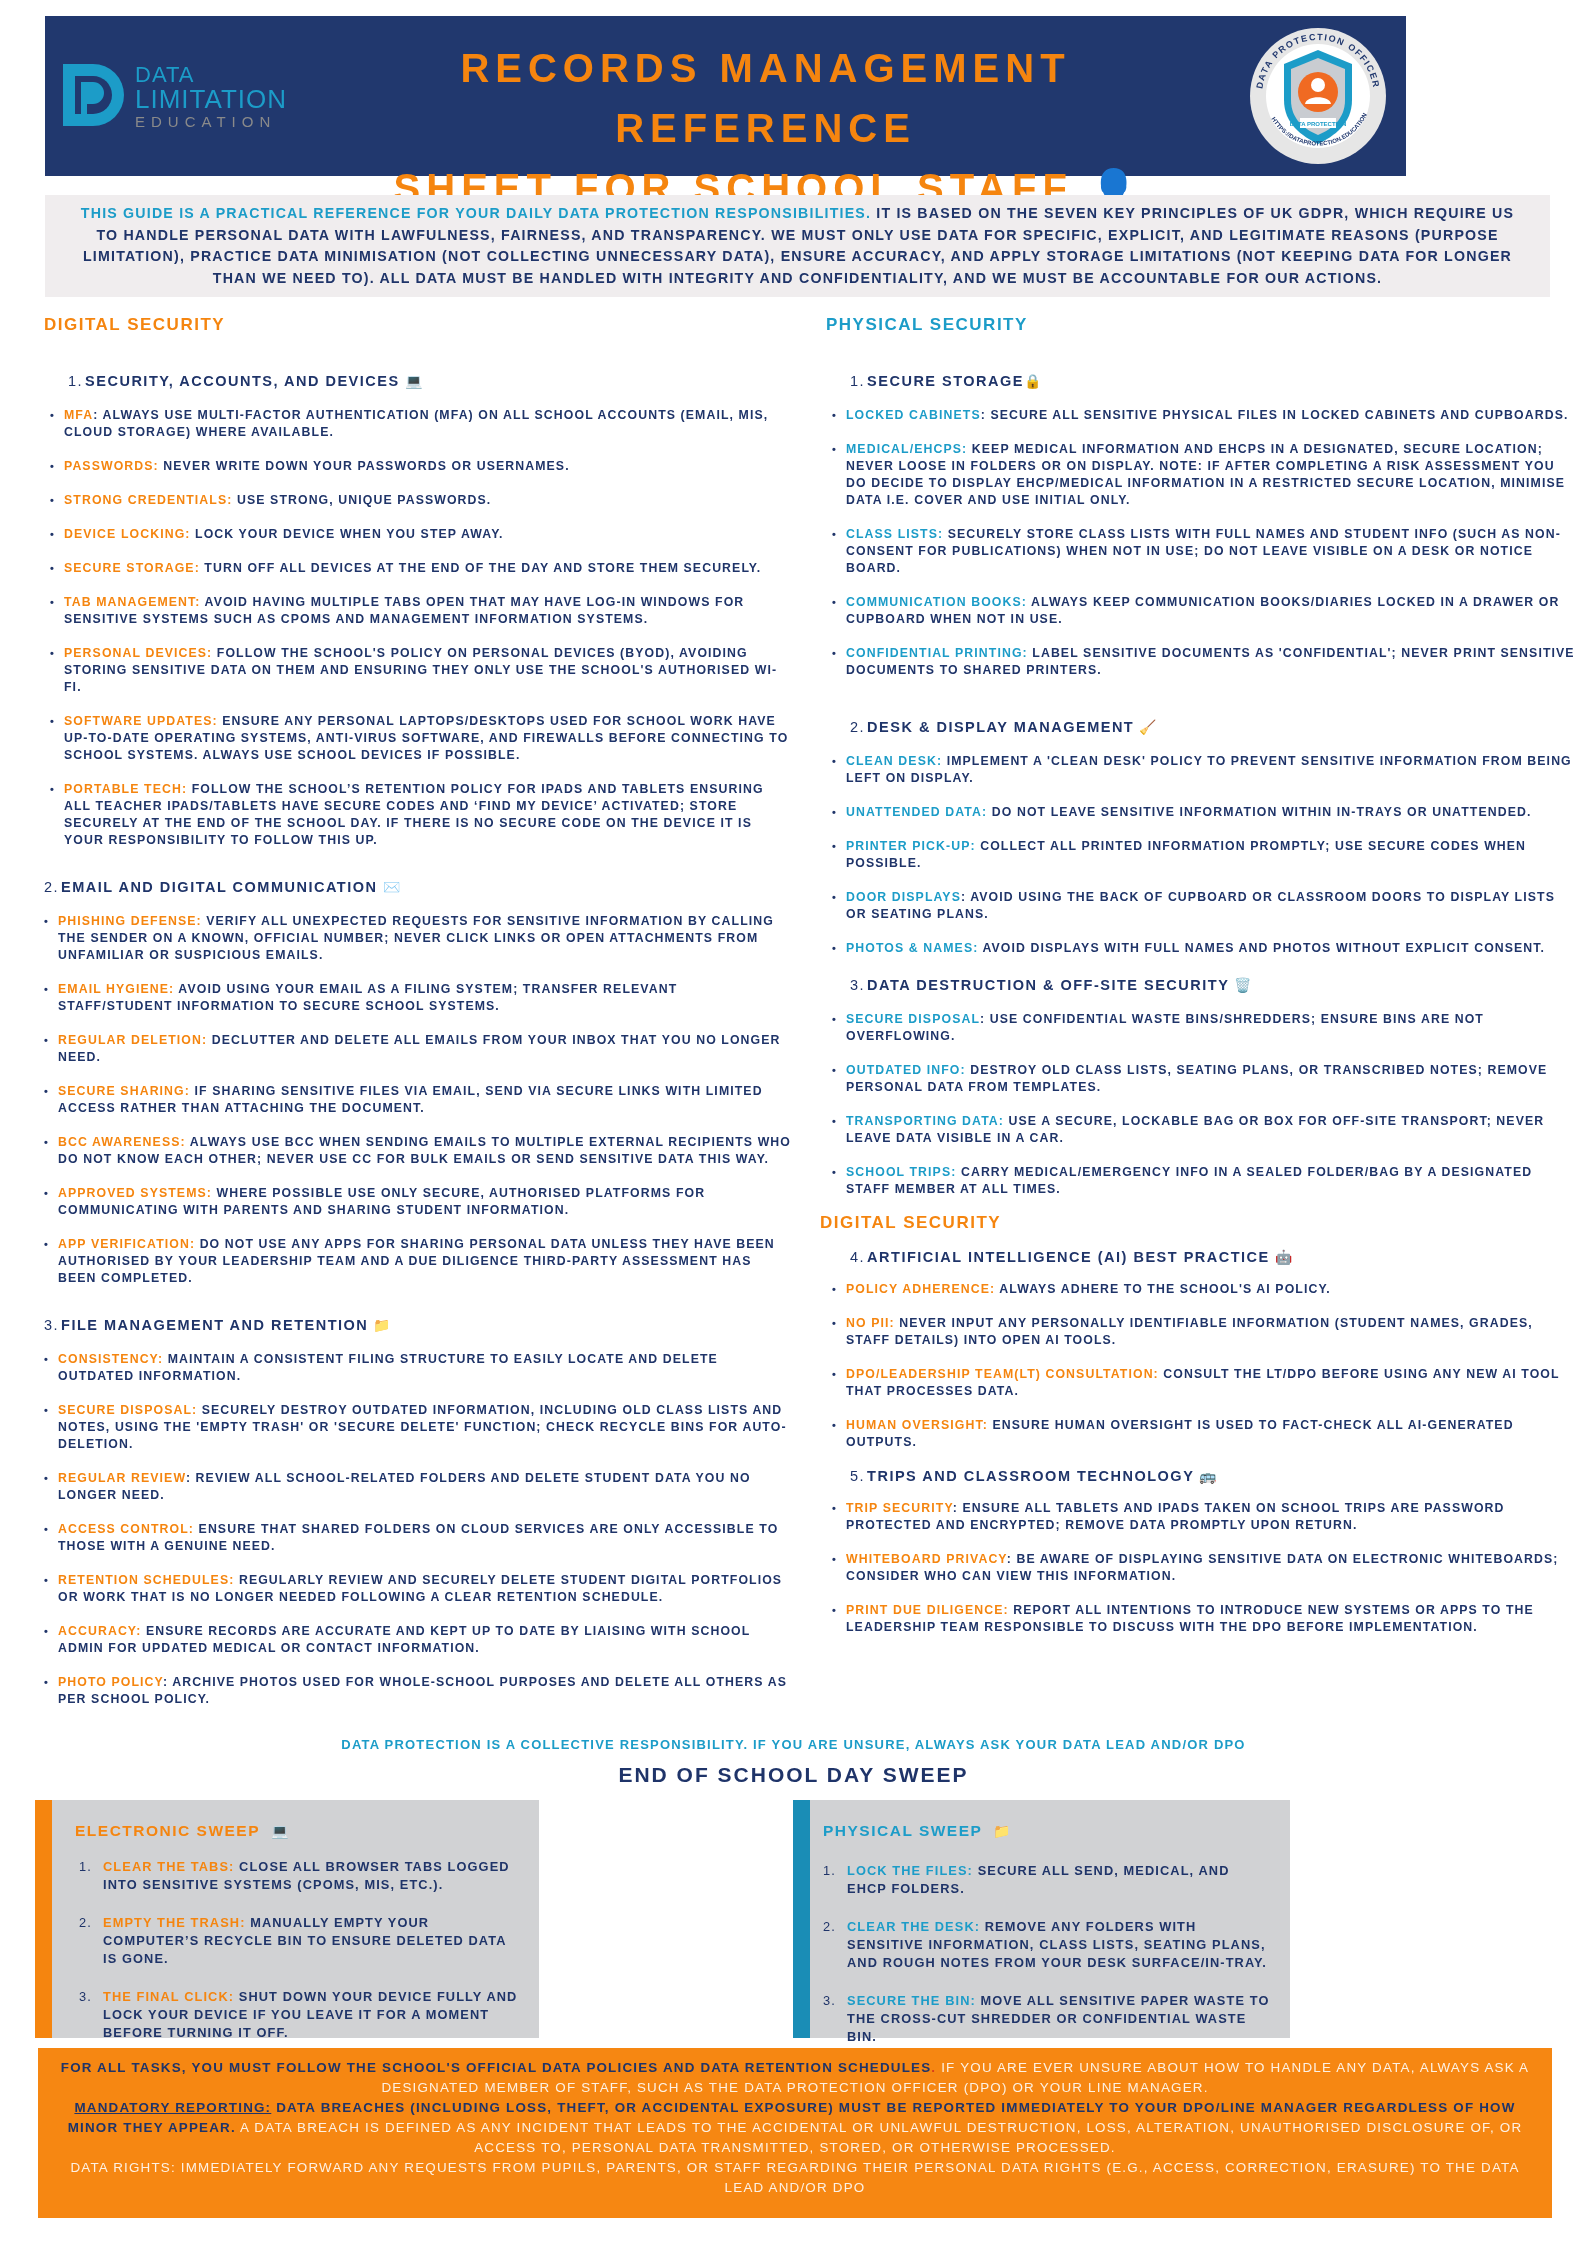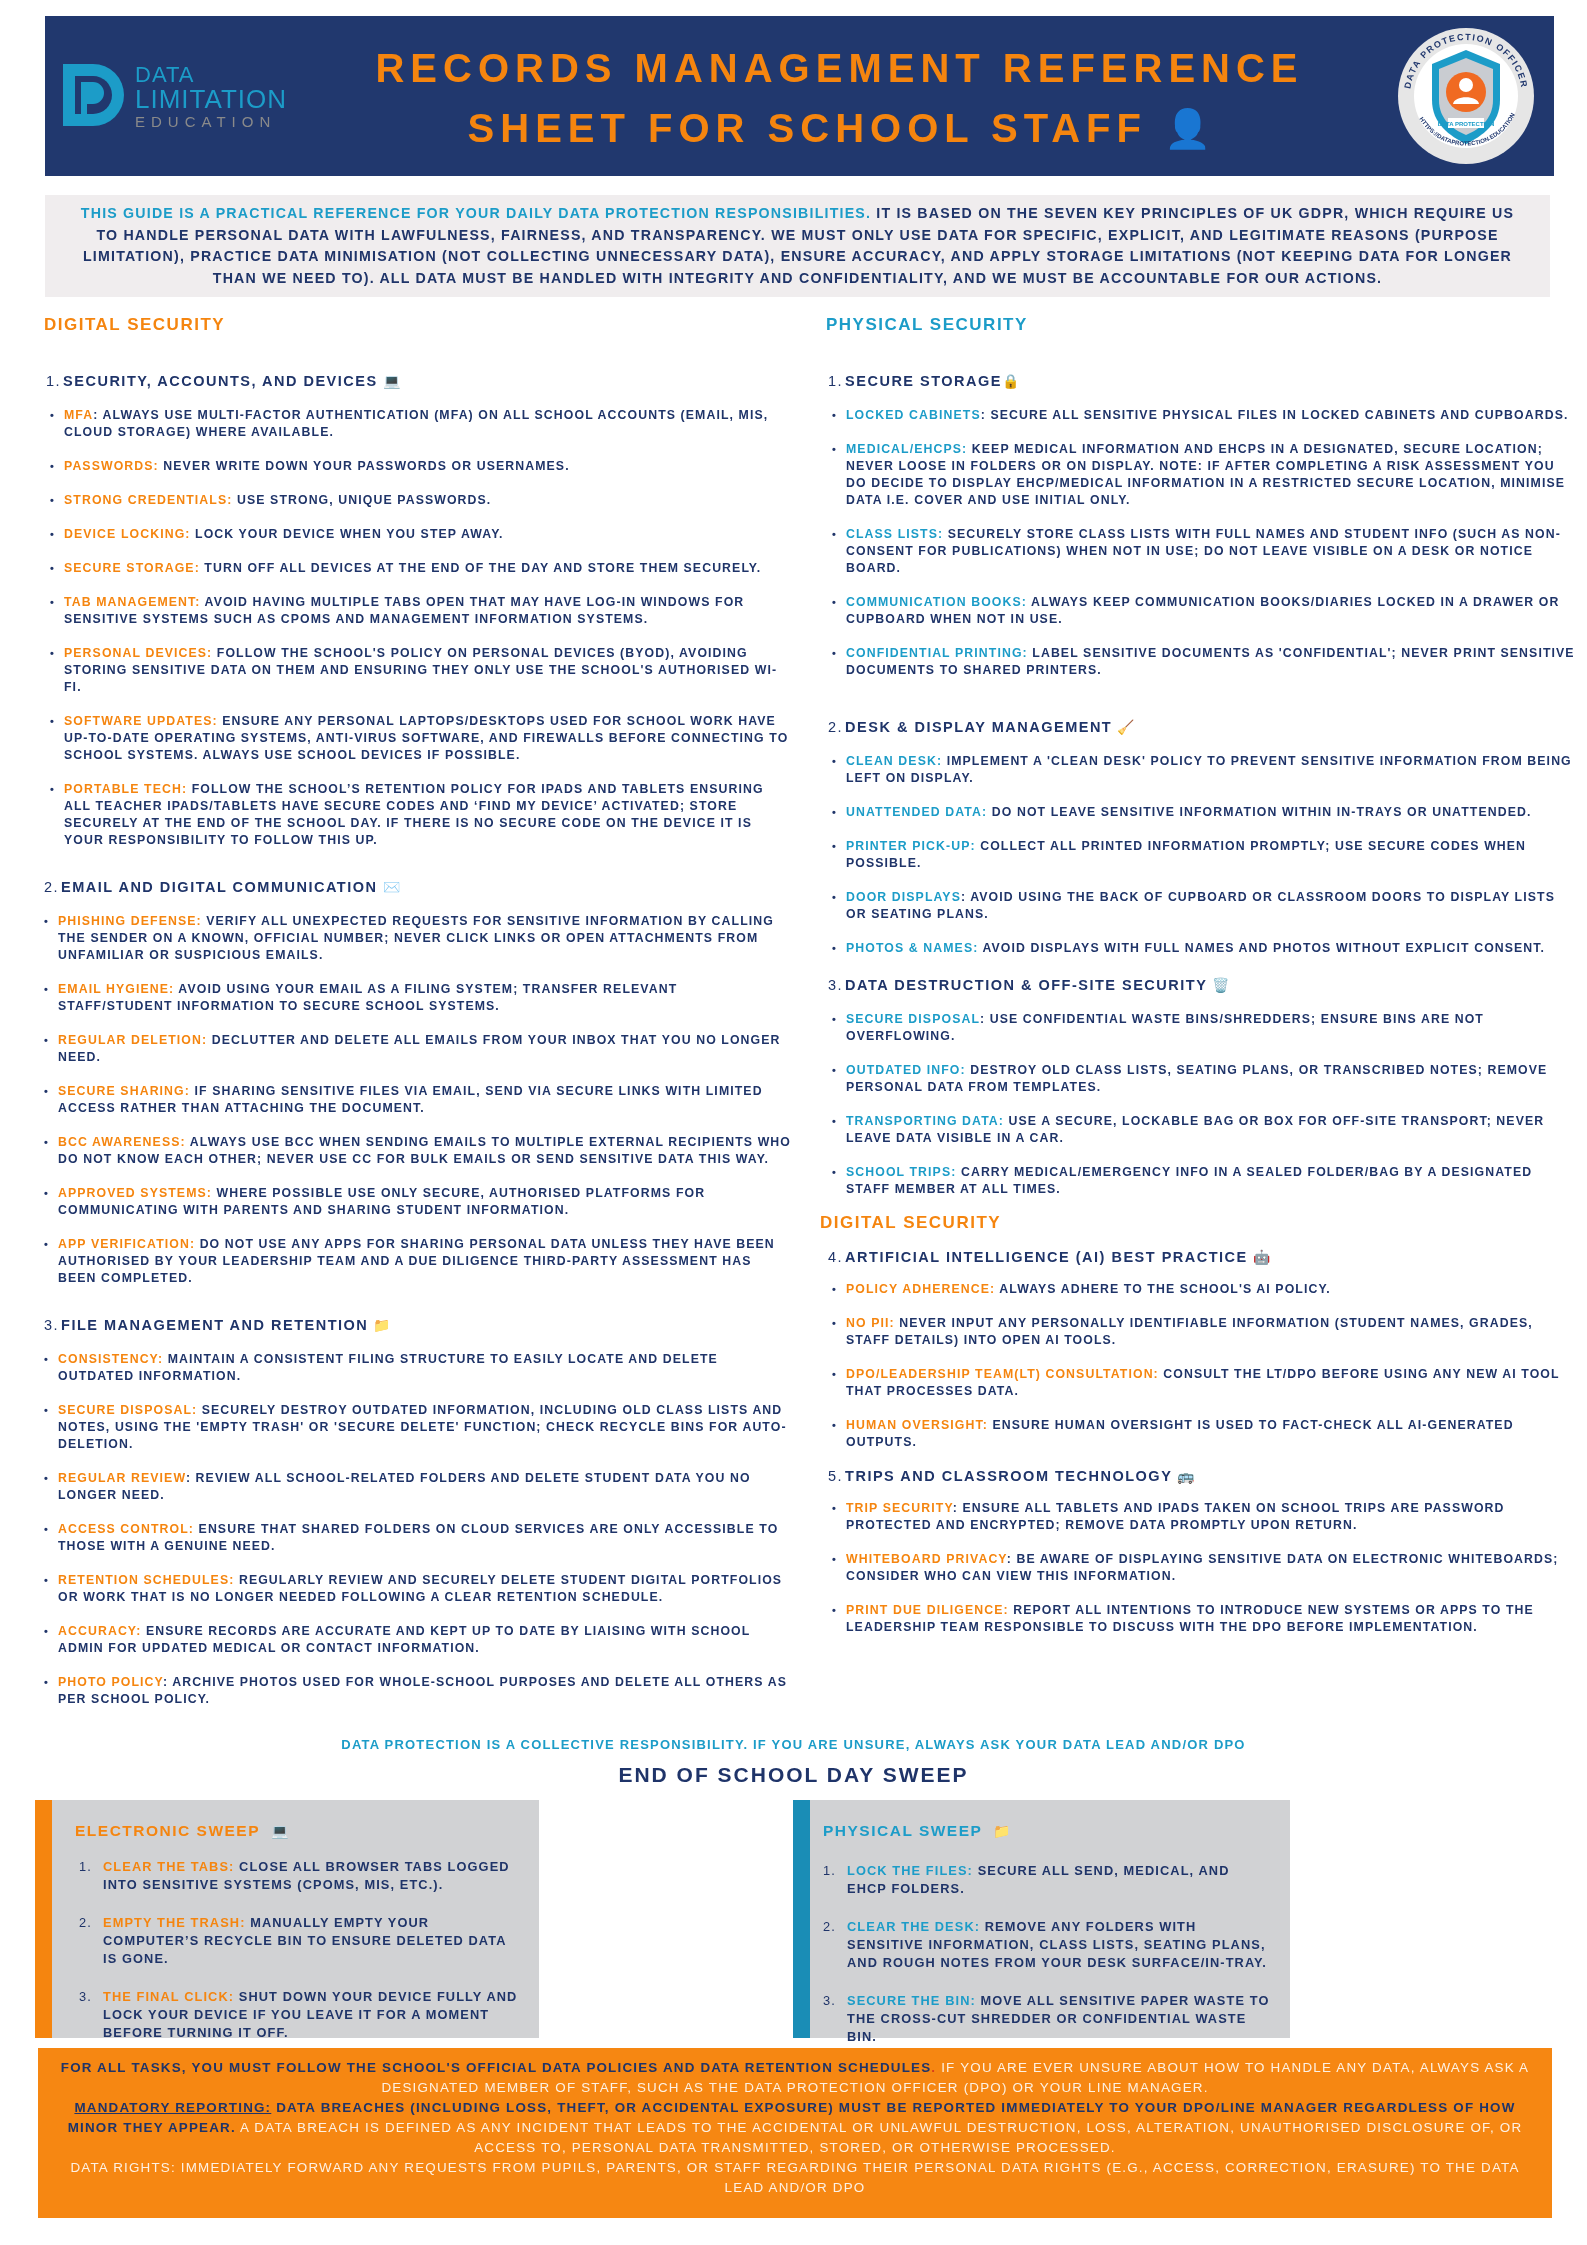--- a/index.html
+++ b/index.html
@@ -1,35 +1,35 @@
 <!DOCTYPE html>
 <html><head>
 <meta charset="utf-8">
 <style>
   * { box-sizing: border-box; margin: 0; padding: 0; }
   body { width: 1587px; height: 2245px; background: #ffffff; font-family: "Liberation Sans", "DejaVu Sans", sans-serif; color: #1f3469; position: relative; overflow: hidden; }
-  .header { position: absolute; left: 45px; top: 16px; width: 1509px; height: 160px; background: #21386e; }
+  .header { position: absolute; left: 45px; top: 16px; width: 1361px; height: 160px; background: #21386e; }
   .logo { position: absolute; left: 18px; top: 48px; width: 270px; height: 70px; }
   .logo-mark { position: absolute; left: 0; top: 0; width: 62px; height: 62px; }
   .logo-text { position: absolute; left: 72px; top: 0; line-height: 1; }
   .logo-text .l1, .logo-text .l2 { color: #1c9cc8; font-size: 22px; letter-spacing: 1px; font-weight: 400; display: block; }
   .logo-text .l2 { font-size: 26px; }
   .logo-text .l3 { color: #8a8a8a; font-size: 15px; letter-spacing: 6px; display: block; margin-top: 2px; }
   .title { position: absolute; left: 320px; right: 240px; top: 22px; text-align: center; color: #f5850f; font-weight: 700; font-size: 40px; letter-spacing: 6px; line-height: 60px; }
   .title .person { color: #4a88c7; font-size: 38px; letter-spacing: 0; }
   .badge { position: absolute; right: 18px; top: 10px; width: 140px; height: 140px; }
   .intro { position: absolute; left: 45px; top: 195px; width: 1505px; height: 102px; background: #f0edee; text-align: center; padding: 8px 28px; font-size: 14.2px; font-weight: 700; letter-spacing: 1.2px; line-height: 21.5px; color: #1f3469; }
   .intro .accent { color: #1c9cc8; }
   .col { position: absolute; width: 750px; }
   .col-left { left: 44px; top: 315px; }
   .col-right { left: 826px; top: 315px; }
   .sec-head { font-size: 17px; font-weight: 700; letter-spacing: 1.5px; }
   .orange { color: #f5850f; }
   .teal { color: #1c9cc8; }
-  .sub-head { font-size: 14.5px; font-weight: 700; letter-spacing: 1.5px; color: #1f3469; margin-left: 2px; }
+  .sub-head { font-size: 14.5px; font-weight: 700; letter-spacing: 1.5px; color: #1f3469; margin-left: 24px; }
   .sub-head .num { font-weight: 400; margin-right: 2px; }
   .bullets { list-style: none; margin-left: 6px; }
   .bullets li { position: relative; padding-left: 14px; font-size: 12.3px; font-weight: 700; letter-spacing: 1.1px; line-height: 17px; color: #1f3469; margin-bottom: 17px; }
   .bullets li::before { content: "•"; position: absolute; left: 0; top: 0; color: #1f3469; font-size: 11px; }
   .emoji { font-size: 14px; font-weight: 400; }
   .collective { position: absolute; left: 0; width: 1587px; top: 1737px; text-align: center; font-size: 13px; font-weight: 700; letter-spacing: 1.2px; color: #1c9cc8; }
   .sweep-title { position: absolute; left: 0; width: 1587px; top: 1763px; text-align: center; font-size: 21px; font-weight: 700; letter-spacing: 2px; color: #1f3469; }
   .sweep-box { position: absolute; top: 1800px; height: 238px; background: #d1d2d4; }
   .sweep-box .bar { position: absolute; left: 0; top: 0; width: 17px; height: 100%; }
   .sweep-left { left: 35px; width: 504px; }

